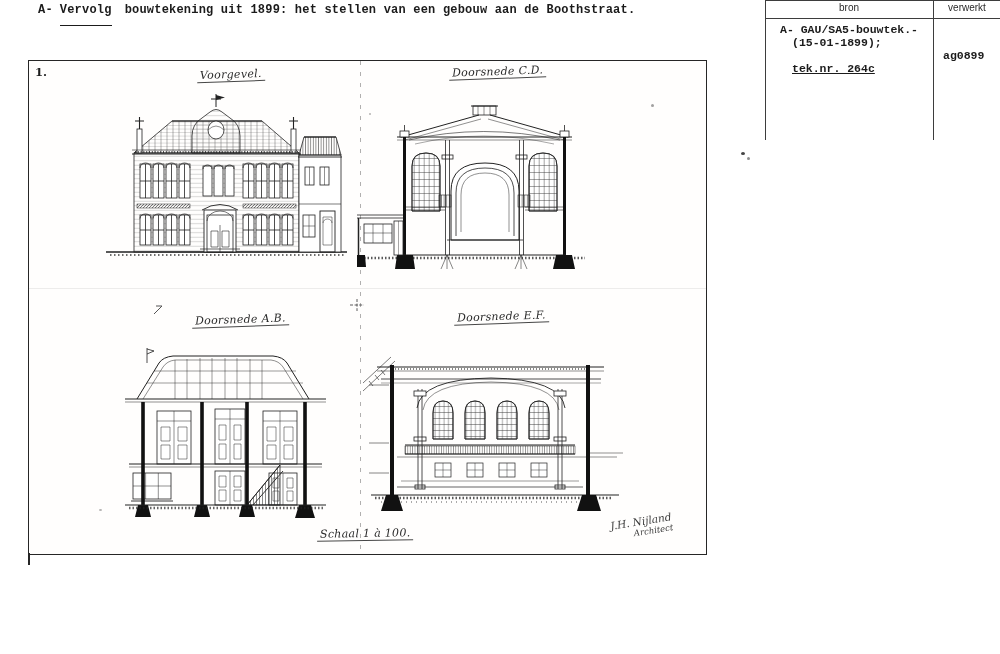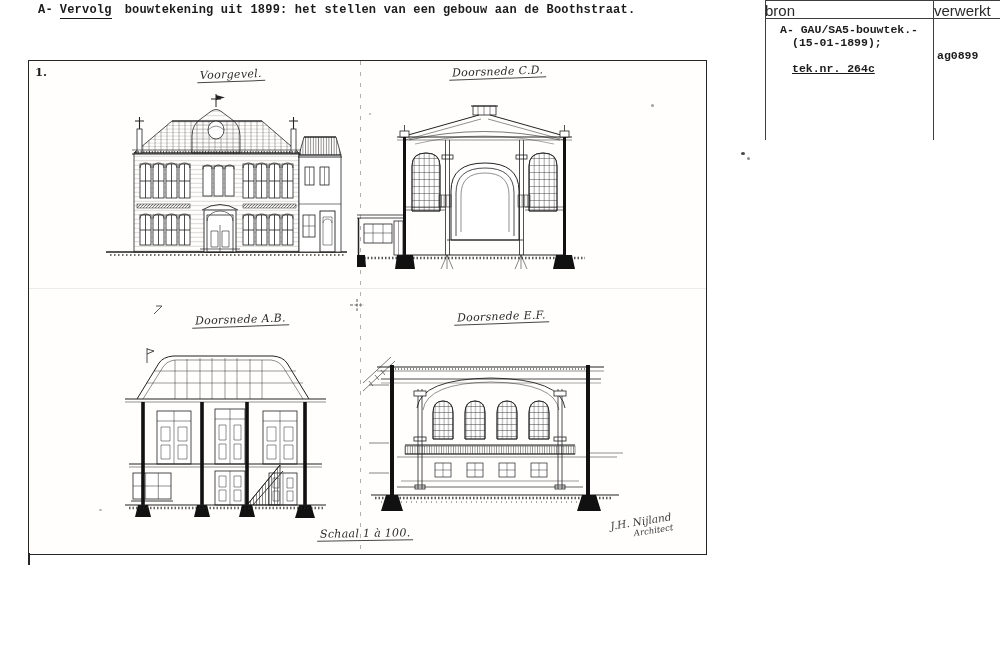--- a/index.html
+++ b/index.html
@@ -2,31 +2,31 @@
 <html><head>
 <meta charset="utf-8">
 <style>
   html,body{margin:0;padding:0;}
   body{width:1000px;height:654px;position:relative;background:#ffffff;overflow:hidden;
        font-family:"Liberation Sans",sans-serif;}
   .abs{position:absolute;}
   
   .mono{font-family:"Liberation Mono","DejaVu Sans Mono",monospace;color:#1b1b1b;}
   .hdr{left:38px;top:3px;font-size:12px;font-weight:600;letter-spacing:.2px;white-space:nowrap;}
-  .hdr .u{border-bottom:1.2px solid #1b1b1b;padding-bottom:1px;}
+  .hdr .u{border-bottom:1.2px solid #1b1b1b;padding-bottom:8px;}
   .hdr .sp1{display:inline-block;width:7px;}
   .hdr .sp2{display:inline-block;width:13px;}
   
   .reg{left:765px;top:0;width:235px;height:140px;}
   .reg .line{position:absolute;background:#3d3d3d;}
   .reg .v-left{left:0;top:0;width:1.4px;height:140px;}
   .reg .v-mid{left:168px;top:0;width:1.4px;height:140px;}
   .reg .h-top{left:0;top:0;width:235px;height:1.2px;}
   .reg .h-hdr{left:0;top:18px;width:235px;height:1.3px;}
-  .reg .colhdr{position:absolute;top:2px;font-size:15px;color:#2a2a2a;}
+  .reg .colhdr{position:absolute;top:2px;font-size:10px;color:#2a2a2a;text-align:center;}
   .reg .c1{left:0;width:168px;}
   .reg .c2{left:169px;width:66px;}
   .reg .cell{position:absolute;font-size:11.5px;font-weight:600;white-space:nowrap;}
   
   .sheet{left:28px;top:60px;width:677px;height:493px;border:1.5px solid #262626;background:#fffefd;}
   .sheet-tail{left:28px;top:553px;width:1.5px;height:12px;background:#262626;}
   .foldv{left:331px;top:0;width:1px;height:493px;
          background:repeating-linear-gradient(to bottom,rgba(30,30,30,.35) 0 4px,transparent 4px 11px);}
   .foldh{left:0;top:227px;width:677px;height:1px;background:rgba(0,0,0,.07);}
   .sheetnum{left:6px;top:4px;font-family:"DejaVu Serif",serif;font-weight:bold;font-size:11.5px;color:#1d1d1d;}
@@ -50,21 +50,21 @@
 <div class="abs reg">
   <div class="line v-left"></div>
   <div class="line v-mid"></div>
   <div class="line h-top"></div>
   <div class="line h-hdr"></div>
   <div class="colhdr c1">bron</div>
   <div class="colhdr c2">verwerkt</div>
   <div class="cell mono" style="left:15px;top:23px;">A- GAU/SA5-bouwtek.-</div>
   <div class="cell mono" style="left:27px;top:36px;">(15-01-1899);</div>
   <div class="cell mono" style="left:27px;top:62px;text-decoration:underline;">tek.nr. 264c</div>
-  <div class="cell mono" style="left:172px;top:49px;">ag0899</div>
+  <div class="cell mono" style="left:178px;top:49px;">ag0899</div>
 </div>
 
 <div class="abs speck" style="left:741px;top:152px;width:4px;height:3px;"></div>
 <div class="abs speck" style="left:747px;top:157px;width:3px;height:3px;opacity:.6;"></div>
 
 <div class="abs sheet">
 
   <div class="abs foldv"></div>
   <div class="abs foldh"></div>
 

